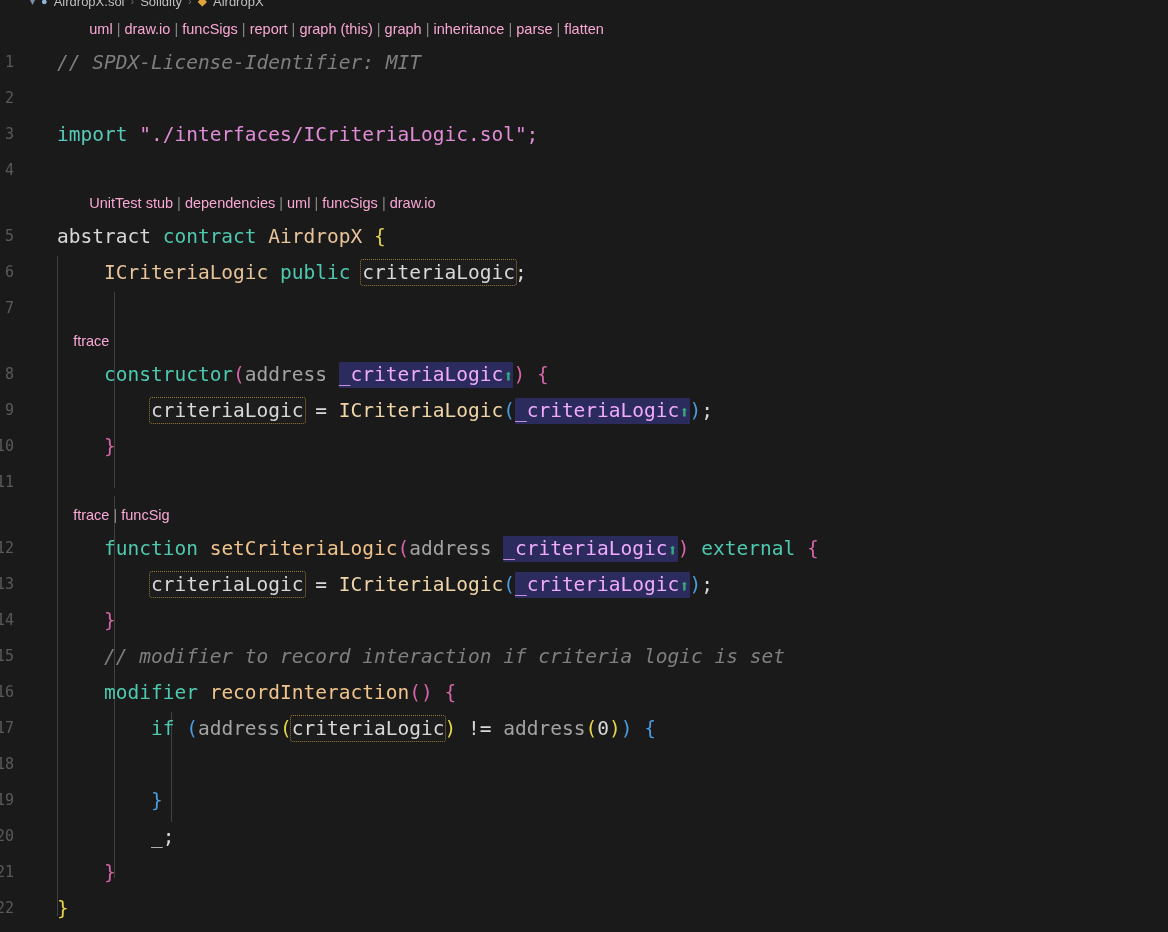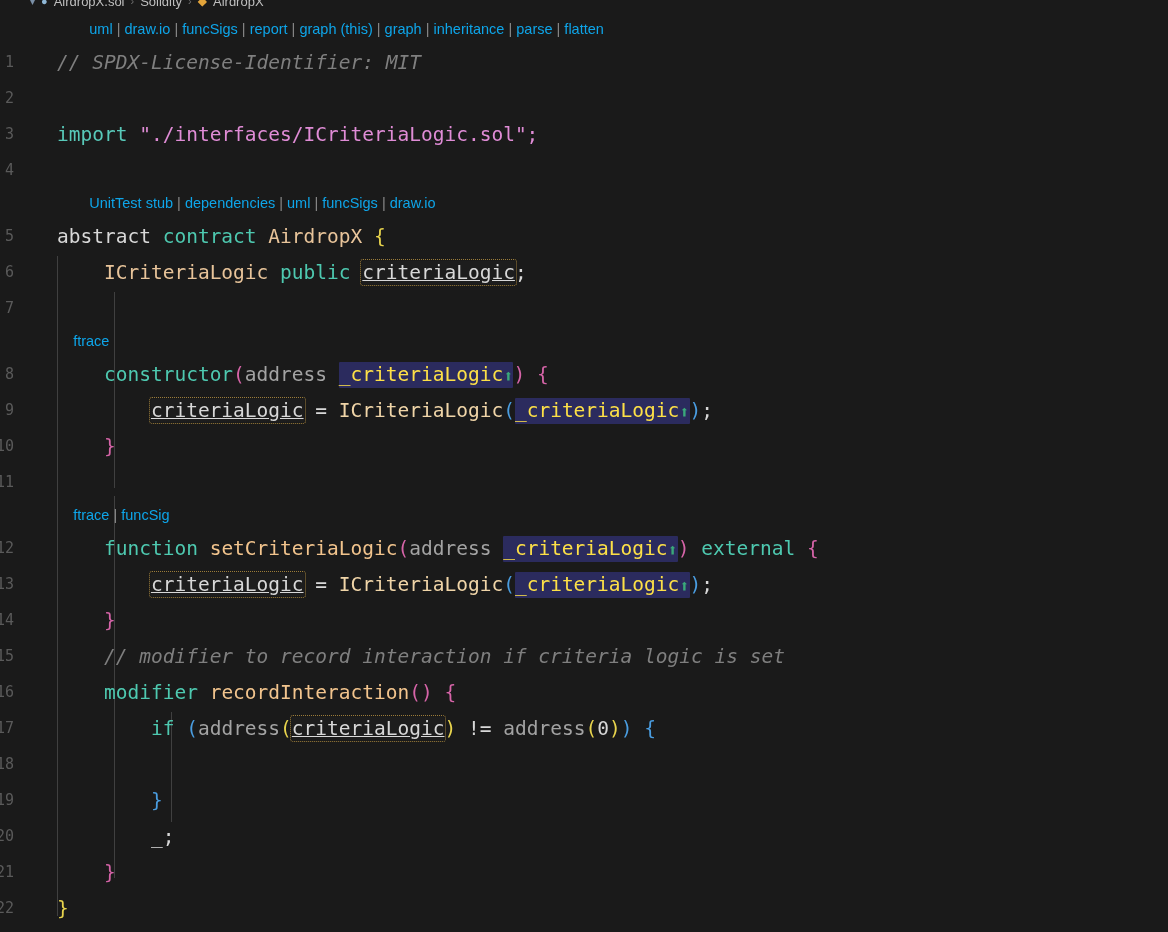--- a/index.html
+++ b/index.html
@@ -91,58 +91,57 @@
     left: 0;
     height: 22px;
     display: flex;
     align-items: center;
     font-family: "Liberation Sans", sans-serif;
     font-size: 14.5px;
     color: #cccccc;
     white-space: pre;
   }
   .lens .inner { padding-left: 57px; }
-  .lens-link { color: #0ea5e9; cursor: pointer; text-align: center; }
+  .lens-link { color: #f9a8d4; cursor: pointer; text-align: center; }
   .lens-sep { color: #888888; }
 
   
   .guide {
     position: absolute;
     width: 1px;
     background: #404040;
   }
 
   
   .t-comment  { color: #7f7f7f; font-style: italic; }
   .t-keyword  { color: #58c9b9; }
   .t-kw2      { color: #4ec9b0; }
   .t-plain    { color: #d8d8d8; }
   .t-string   { color: #e08cd6; }
   .t-type     { color: #e8c49a; }
   .t-typename { color: #f0d5a8; }
   .t-fn       { color: #f2c48d; }
-  .t-param    { color: #fde047; }
+  .t-param    { color: #f0abfc; }
   .t-var      { color: #d8d8d8; }
   .t-num      { color: #d8d8d8; }
   .t-addr     { color: #a3a3a3; }
   .t-br1      { color: #e8d44d; }
   .t-br2      { color: #d664a8; }
   .t-br3      { color: #4a9de0; }
   .t-br4      { color: #e8d44d; }
   .t-prop     { color: #c98f9c; }
   .t-op       { color: #d8d8d8; }
   .t-member   { color: #f2c48d; }
 
   
   .occ {
     outline: 1px dotted #9c7d3a;
     outline-offset: 1px;
     background: rgba(255,255,255,0.015);
     border-radius: 1px;
-    text-decoration: underline;
   }
 
   
   .pdec {
     background: #2b2b5e;
     border-radius: 1px;
     padding: 1px 0 2px 0;
   }
   .arrow {
     color: #3aa87a;

